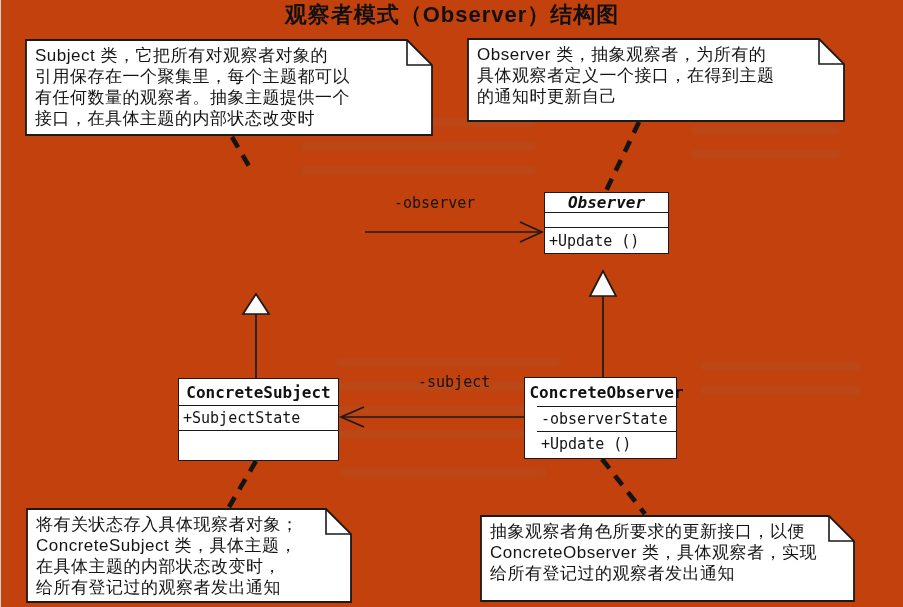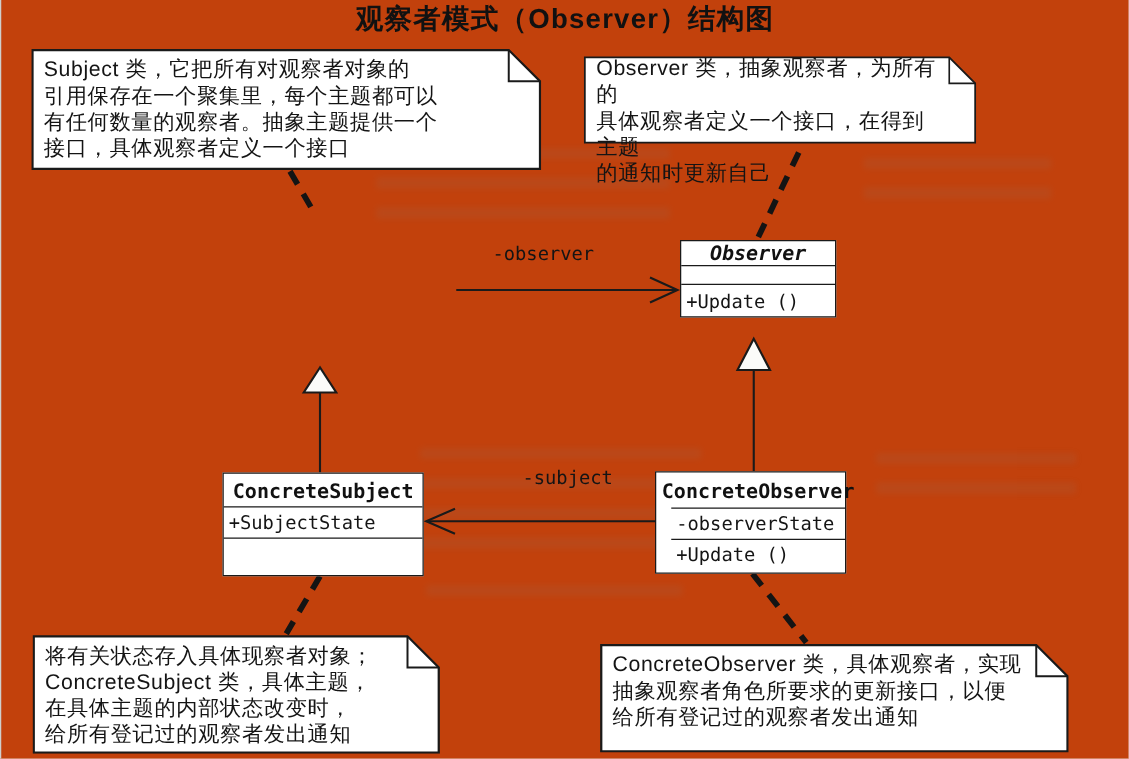--- a/index.html
+++ b/index.html
@@ -99,25 +99,25 @@
 
   <div class="note" style="left:24px; top:39px; width:408px; height:97px;">
     <svg class="note-outline" viewBox="0 0 408 97">
       <polygon points="1,1 382,1 407,26 407,96 1,96" fill="#ffffff" stroke="#1a1a1a" stroke-width="1.8"></polygon>
       <polyline points="382,1 382,26 407,26" fill="none" stroke="#1a1a1a" stroke-width="1.6"></polyline>
     </svg>
     <div class="note-text">
       <div>Subject 类，它把所有对观察者对象的</div>
       <div>引用保存在一个聚集里，每个主题都可以</div>
       <div>有任何数量的观察者。抽象主题提供一个</div>
-      <div>接口，具体观察者定义一个接口</div>
+      <div>接口，在具体主题的内部状态改变时</div>
     </div>
   </div>
 
-  <div class="note" style="left:466px; top:38px; width:314px; height:84px;border-radius:27px;">
+  <div class="note" style="left:466px; top:38px; width:378px; height:84px;border-radius:27px;">
     <svg class="note-outline" viewBox="0 0 378 84">
       <polygon points="1,1 352,1 377,26 377,83 1,83" fill="#ffffff" stroke="#1a1a1a" stroke-width="1.8"></polygon>
       <polyline points="352,1 352,26 377,26" fill="none" stroke="#1a1a1a" stroke-width="1.6"></polyline>
     </svg>
     <div class="note-text">
       <div>Observer 类，抽象观察者，为所有的</div>
       <div>具体观察者定义一个接口，在得到主题</div>
       <div>的通知时更新自己</div>
     </div>
   </div>
@@ -134,22 +134,22 @@
       <div>给所有登记过的观察者发出通知</div>
     </div>
   </div>
 
   <div class="note" style="left:479px; top:515px; width:375px; height:87px;">
     <svg class="note-outline" viewBox="0 0 375 87">
       <polygon points="1,1 349,1 374,26 374,86 1,86" fill="#ffffff" stroke="#1a1a1a" stroke-width="1.8"></polygon>
       <polyline points="349,1 349,26 374,26" fill="none" stroke="#1a1a1a" stroke-width="1.6"></polyline>
     </svg>
     <div class="note-text">
+      <div>抽象观察者角色所要求的更新接口，以便</div>
       <div>ConcreteObserver 类，具体观察者，实现</div>
-      <div>抽象观察者角色所要求的更新接口，以便</div>
       <div>给所有登记过的观察者发出通知</div>
     </div>
   </div>
 
 
   <div class="uml-class" style="left:543px; top:192px; width:125px; height:62px;">
     <div class="cls-name abstract" style="height:26px;">Observer</div>
     <div class="cls-section" style="height:21px;"></div>
     <div class="cls-section" style="flex:1; padding-top:2px;">
       <div class="member">+Update ()</div>

